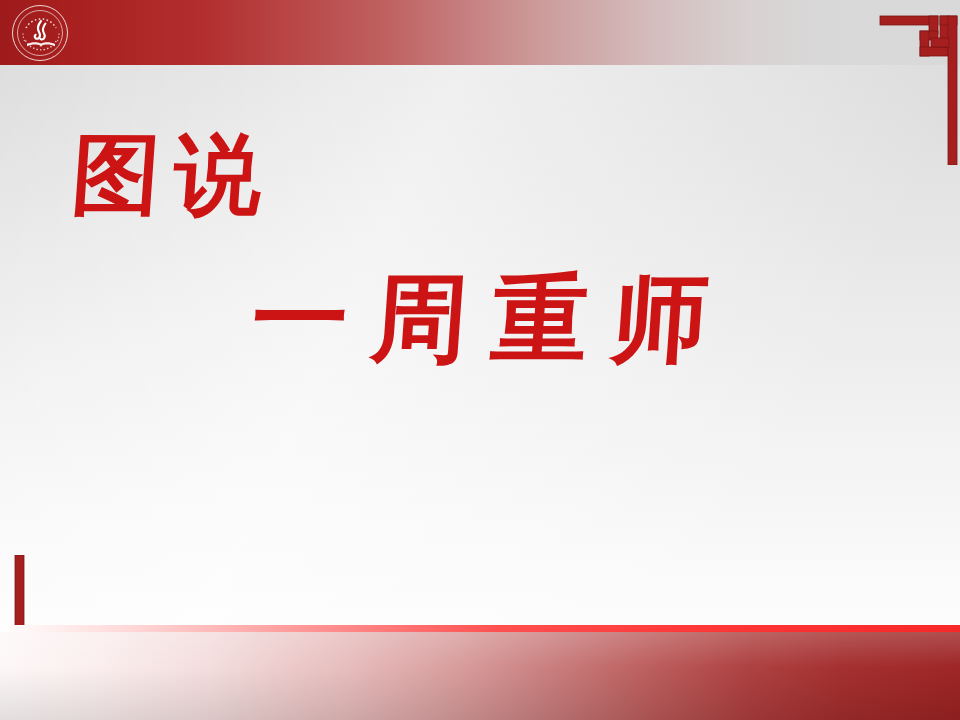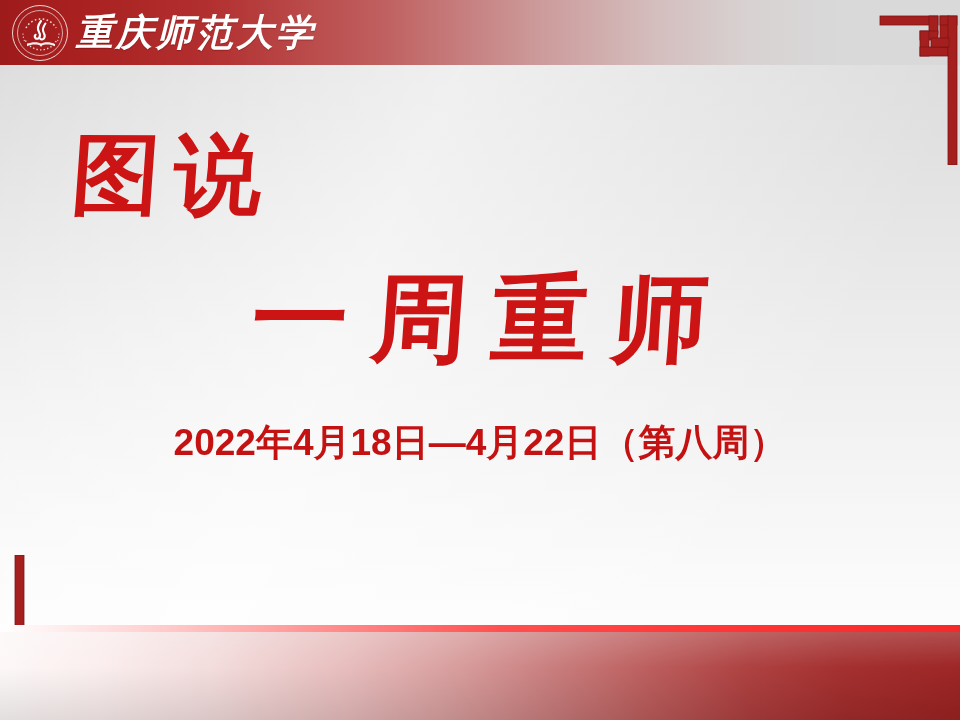--- a/index.html
+++ b/index.html
@@ -216,21 +216,20 @@
           <line x1="28" y1="38" x2="28" y2="40.6" stroke="#ffffff" stroke-width="1.3"></line>
 
           <path d="M13 22 A17 17 0 0 1 43 22" fill="none" stroke="#ffffff" stroke-width="1.5" stroke-dasharray="1.6 2.4" opacity="0.85"></path>
 
           <path d="M12.5 34.5 A17.5 17.5 0 0 0 43.5 34.5" fill="none" stroke="#ffffff" stroke-width="1.4" stroke-dasharray="1.4 2.2" opacity="0.8"></path>
           <path d="M10 27.5 A19 19 0 0 0 12 36" fill="none" stroke="#ffffff" stroke-width="1.2" stroke-dasharray="1.2 2" opacity="0.7"></path>
           <path d="M46 27.5 A19 19 0 0 1 44 36" fill="none" stroke="#ffffff" stroke-width="1.2" stroke-dasharray="1.2 2" opacity="0.7"></path>
         </svg>
       </div>
 
-      <div class="brand-name">重庆师范大学</div>
     </div>
   </div>
 
   <div class="ornament-tr">
     <svg width="100" height="165" viewBox="0 0 100 165" aria-hidden="true">
       <g fill="#A51F1F" stroke="#7d1414" stroke-width="0.8">
 
         <rect x="20" y="16" width="58" height="9"></rect>
 
         <rect x="69" y="16" width="9" height="18"></rect>
@@ -265,20 +264,19 @@
         <rect x="40" y="126" width="9" height="22"></rect>
         <rect x="40" y="148" width="50" height="9"></rect>
       </g>
     </svg>
   </div>
 
   <div class="title-tu-shuo">图说</div>
 
   <div class="title-main">一周重师</div>
 
-  <div class="subtitle-date">2022年4月18日—4月22日（第八周）</div>
 
   <div class="bottom-band">
     <div class="hairline"></div>
     <div class="fill"></div>
   </div>
 
 </div>
 
 </body></html>

